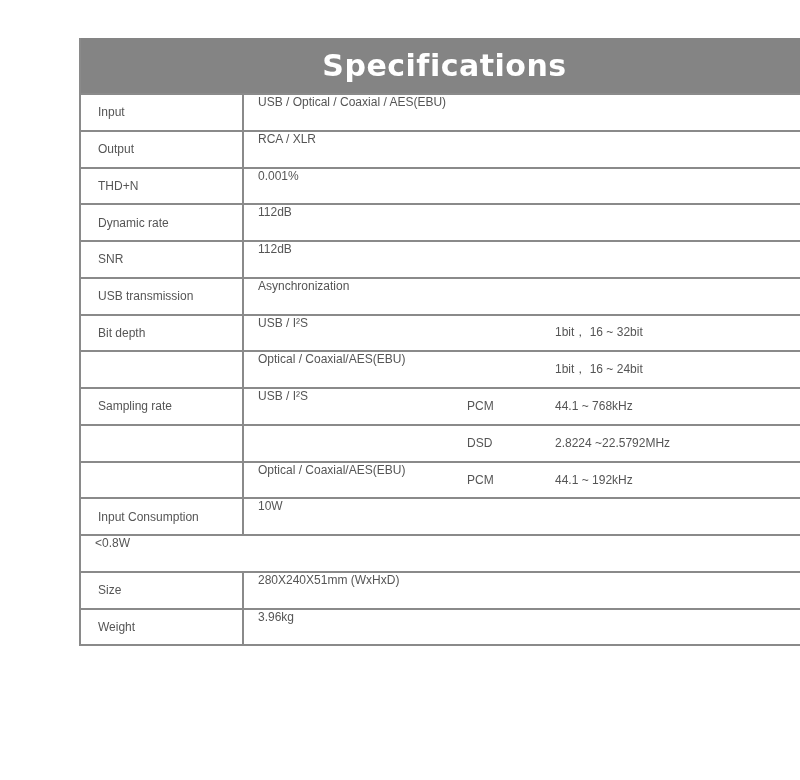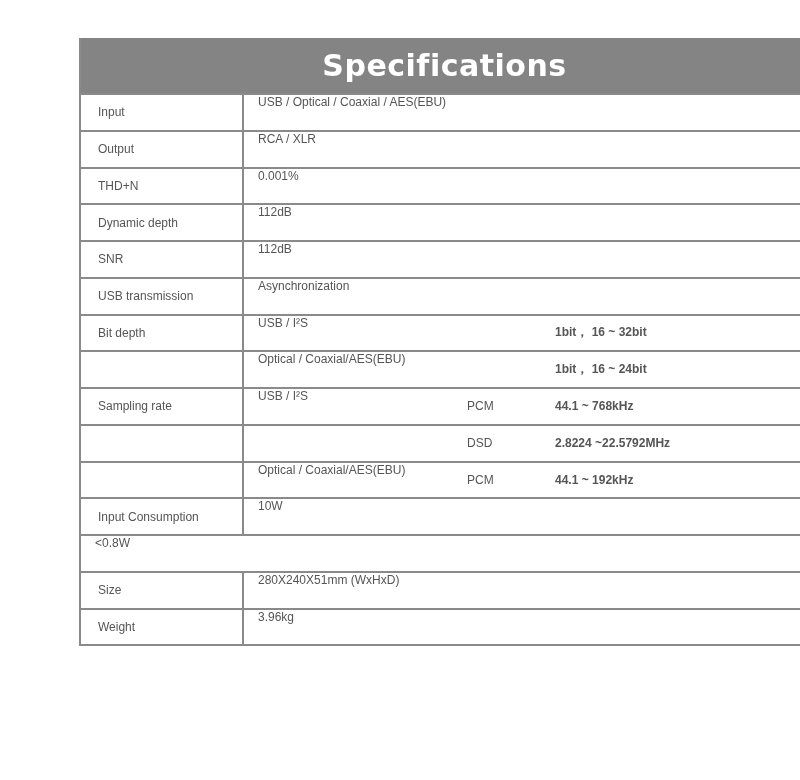--- a/index.html
+++ b/index.html
@@ -19,21 +19,21 @@
     font-size: 12px; color: #555555;
   }
   .spec-label {
     width: 163px; border-right: 2px solid #8a8a8a; box-sizing: border-box;
     display: flex; align-items: center; padding-left: 17px;
   }
   .spec-value {
     flex: 1; position: relative; display: flex; align-items: flex-start; padding-left: 14px;
   }
   .col2 { position: absolute; left: 223px; top: 0; bottom: 0; display: flex; align-items: center; }
-  .col3 { position: absolute; left: 311px; top: 0; bottom: 0; display: flex; align-items: center; font-weight: bold; }
+  .col3 { position: absolute; left: 311px; top: 0; bottom: 0; display: flex; align-items: center; }
 </style>
 </head>
 <body>
 
 <div class="spec-table">
   <div class="spec-header">Specifications</div>
 
   <div class="spec-row">
     <div class="spec-label">Input</div>
     <div class="spec-value">
@@ -46,21 +46,21 @@
         <span>RCA / XLR</span>
       </div>
   </div>
   <div class="spec-row">
     <div class="spec-label">THD+N</div>
     <div class="spec-value">
         <span>0.001%</span>
       </div>
   </div>
   <div class="spec-row">
-    <div class="spec-label">Dynamic depth</div>
+    <div class="spec-label">Dynamic rate</div>
     <div class="spec-value">
         <span>112dB</span>
       </div>
   </div>
   <div class="spec-row">
     <div class="spec-label">SNR</div>
     <div class="spec-value">
         <span>112dB</span>
       </div>
   </div>

